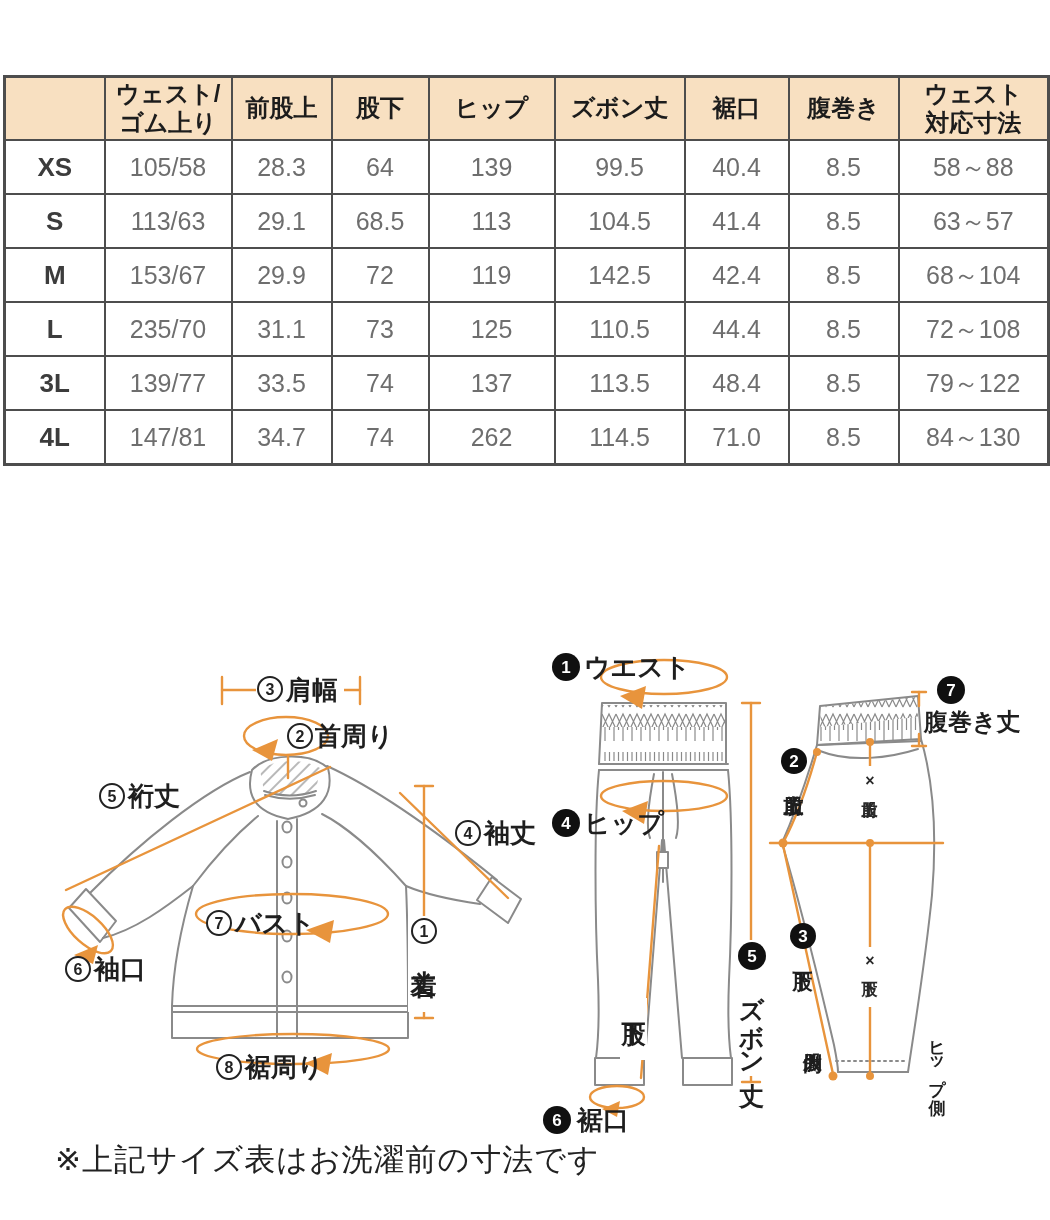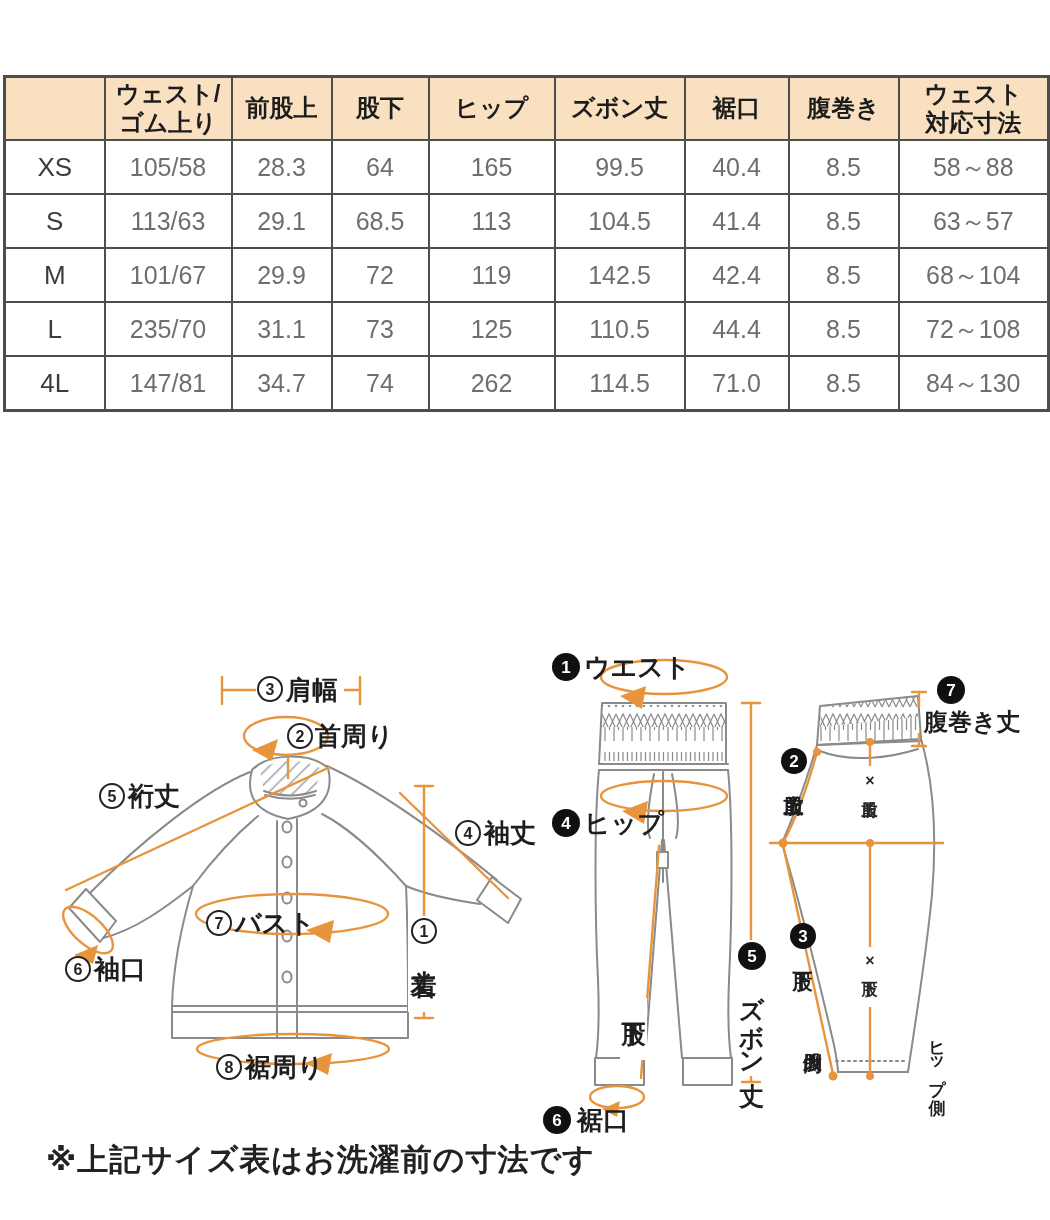--- a/index.html
+++ b/index.html
@@ -9,39 +9,39 @@
   html,body{margin:0;padding:0;}
   body{width:1050px;height:1220px;position:relative;background:#fff;overflow:hidden;
        font-family:"Liberation Sans","DejaVu Sans",sans-serif;}
   
   .size-table{position:absolute;left:3px;top:75px;width:1044px;border-collapse:collapse;
               table-layout:fixed;border:3px solid var(--border);}
   .size-table th,.size-table td{border:2px solid var(--border);text-align:center;vertical-align:middle;padding:0;}
   .size-table thead th{background:var(--header-bg);color:var(--header-text);font-size:24px;
               font-weight:600;height:61px;line-height:1.2;white-space:pre-line;}
   .size-table tbody td{height:52px;font-size:25px;color:var(--cell-text);background:#fff;}
-  .size-table tbody td.size-col{color:var(--size-text);font-size:26px;}
+  .size-table tbody td.size-col{color:var(--size-text);font-size:26px;font-weight:bold;}
   
   .diagram-svg{position:absolute;left:0;top:600px;}
   .g-line{stroke:var(--garment);fill:none;stroke-width:2;stroke-linecap:round;stroke-linejoin:round;}
   .g-fill{stroke:var(--garment);fill:#ffffff;stroke-width:2;stroke-linejoin:round;}
   .pat-line{stroke:var(--garment);stroke-width:1.2;}
   .o-line{stroke:var(--accent);fill:none;stroke-width:2.4;stroke-linecap:round;}
   .o-fill{fill:var(--accent);stroke:none;}
   .mask{fill:#ffffff;stroke:none;}
   .lbl{font-size:26px;fill:#1e1e1e;font-weight:600;}
   .lbl-s{font-size:20px;fill:#1e1e1e;font-weight:600;}
   .lbl-xs{font-size:16px;fill:#2a2a2a;font-weight:600;}
   .lbl-side{font-size:19px;fill:#1e1e1e;font-weight:600;}
   .vt{writing-mode:vertical-rl;text-orientation:upright;}
   .ring{fill:#ffffff;stroke:#222222;stroke-width:2;}
   .ring-num{font-size:16px;font-weight:bold;fill:#222222;text-anchor:middle;}
   .dot-badge{fill:#101010;stroke:none;}
   .dot-num{font-size:17px;font-weight:bold;fill:#ffffff;text-anchor:middle;}
-  .note{position:absolute;left:46px;top:1139px;font-size:31px;font-weight:700;color:var(--note);letter-spacing:1px;text-align:center;}
+  .note{position:absolute;left:55px;top:1139px;font-size:31px;font-weight:400;color:var(--note);letter-spacing:1px;text-align:center;}
 </style>
 </head>
 <body>
 
 <table class="size-table">
   <colgroup>
     <col style="width:100px">
       <col style="width:127px">
       <col style="width:100px">
       <col style="width:97px">
@@ -65,58 +65,69 @@
         <th>ウェスト
 対応寸法</th>
       </tr>
   </thead>
   <tbody>
       <tr>
         <td class="size-col">XS</td>
         <td>105/58</td>
         <td>28.3</td>
         <td>64</td>
-        <td>165</td>
+        <td>139</td>
         <td>99.5</td>
         <td>40.4</td>
         <td>8.5</td>
         <td>58～88</td>
       </tr>
       <tr>
         <td class="size-col">S</td>
         <td>113/63</td>
         <td>29.1</td>
         <td>68.5</td>
         <td>113</td>
         <td>104.5</td>
         <td>41.4</td>
         <td>8.5</td>
         <td>63～57</td>
       </tr>
       <tr>
         <td class="size-col">M</td>
-        <td>101/67</td>
+        <td>153/67</td>
         <td>29.9</td>
         <td>72</td>
         <td>119</td>
         <td>142.5</td>
         <td>42.4</td>
         <td>8.5</td>
         <td>68～104</td>
       </tr>
       <tr>
         <td class="size-col">L</td>
         <td>235/70</td>
         <td>31.1</td>
         <td>73</td>
         <td>125</td>
         <td>110.5</td>
         <td>44.4</td>
         <td>8.5</td>
         <td>72～108</td>
+      </tr>
+      <tr>
+        <td class="size-col">3L</td>
+        <td>139/77</td>
+        <td>33.5</td>
+        <td>74</td>
+        <td>137</td>
+        <td>113.5</td>
+        <td>48.4</td>
+        <td>8.5</td>
+        <td>79～122</td>
       </tr>
       <tr>
         <td class="size-col">4L</td>
         <td>147/81</td>
         <td>34.7</td>
         <td>74</td>
         <td>262</td>
         <td>114.5</td>
         <td>71.0</td>
         <td>8.5</td>

